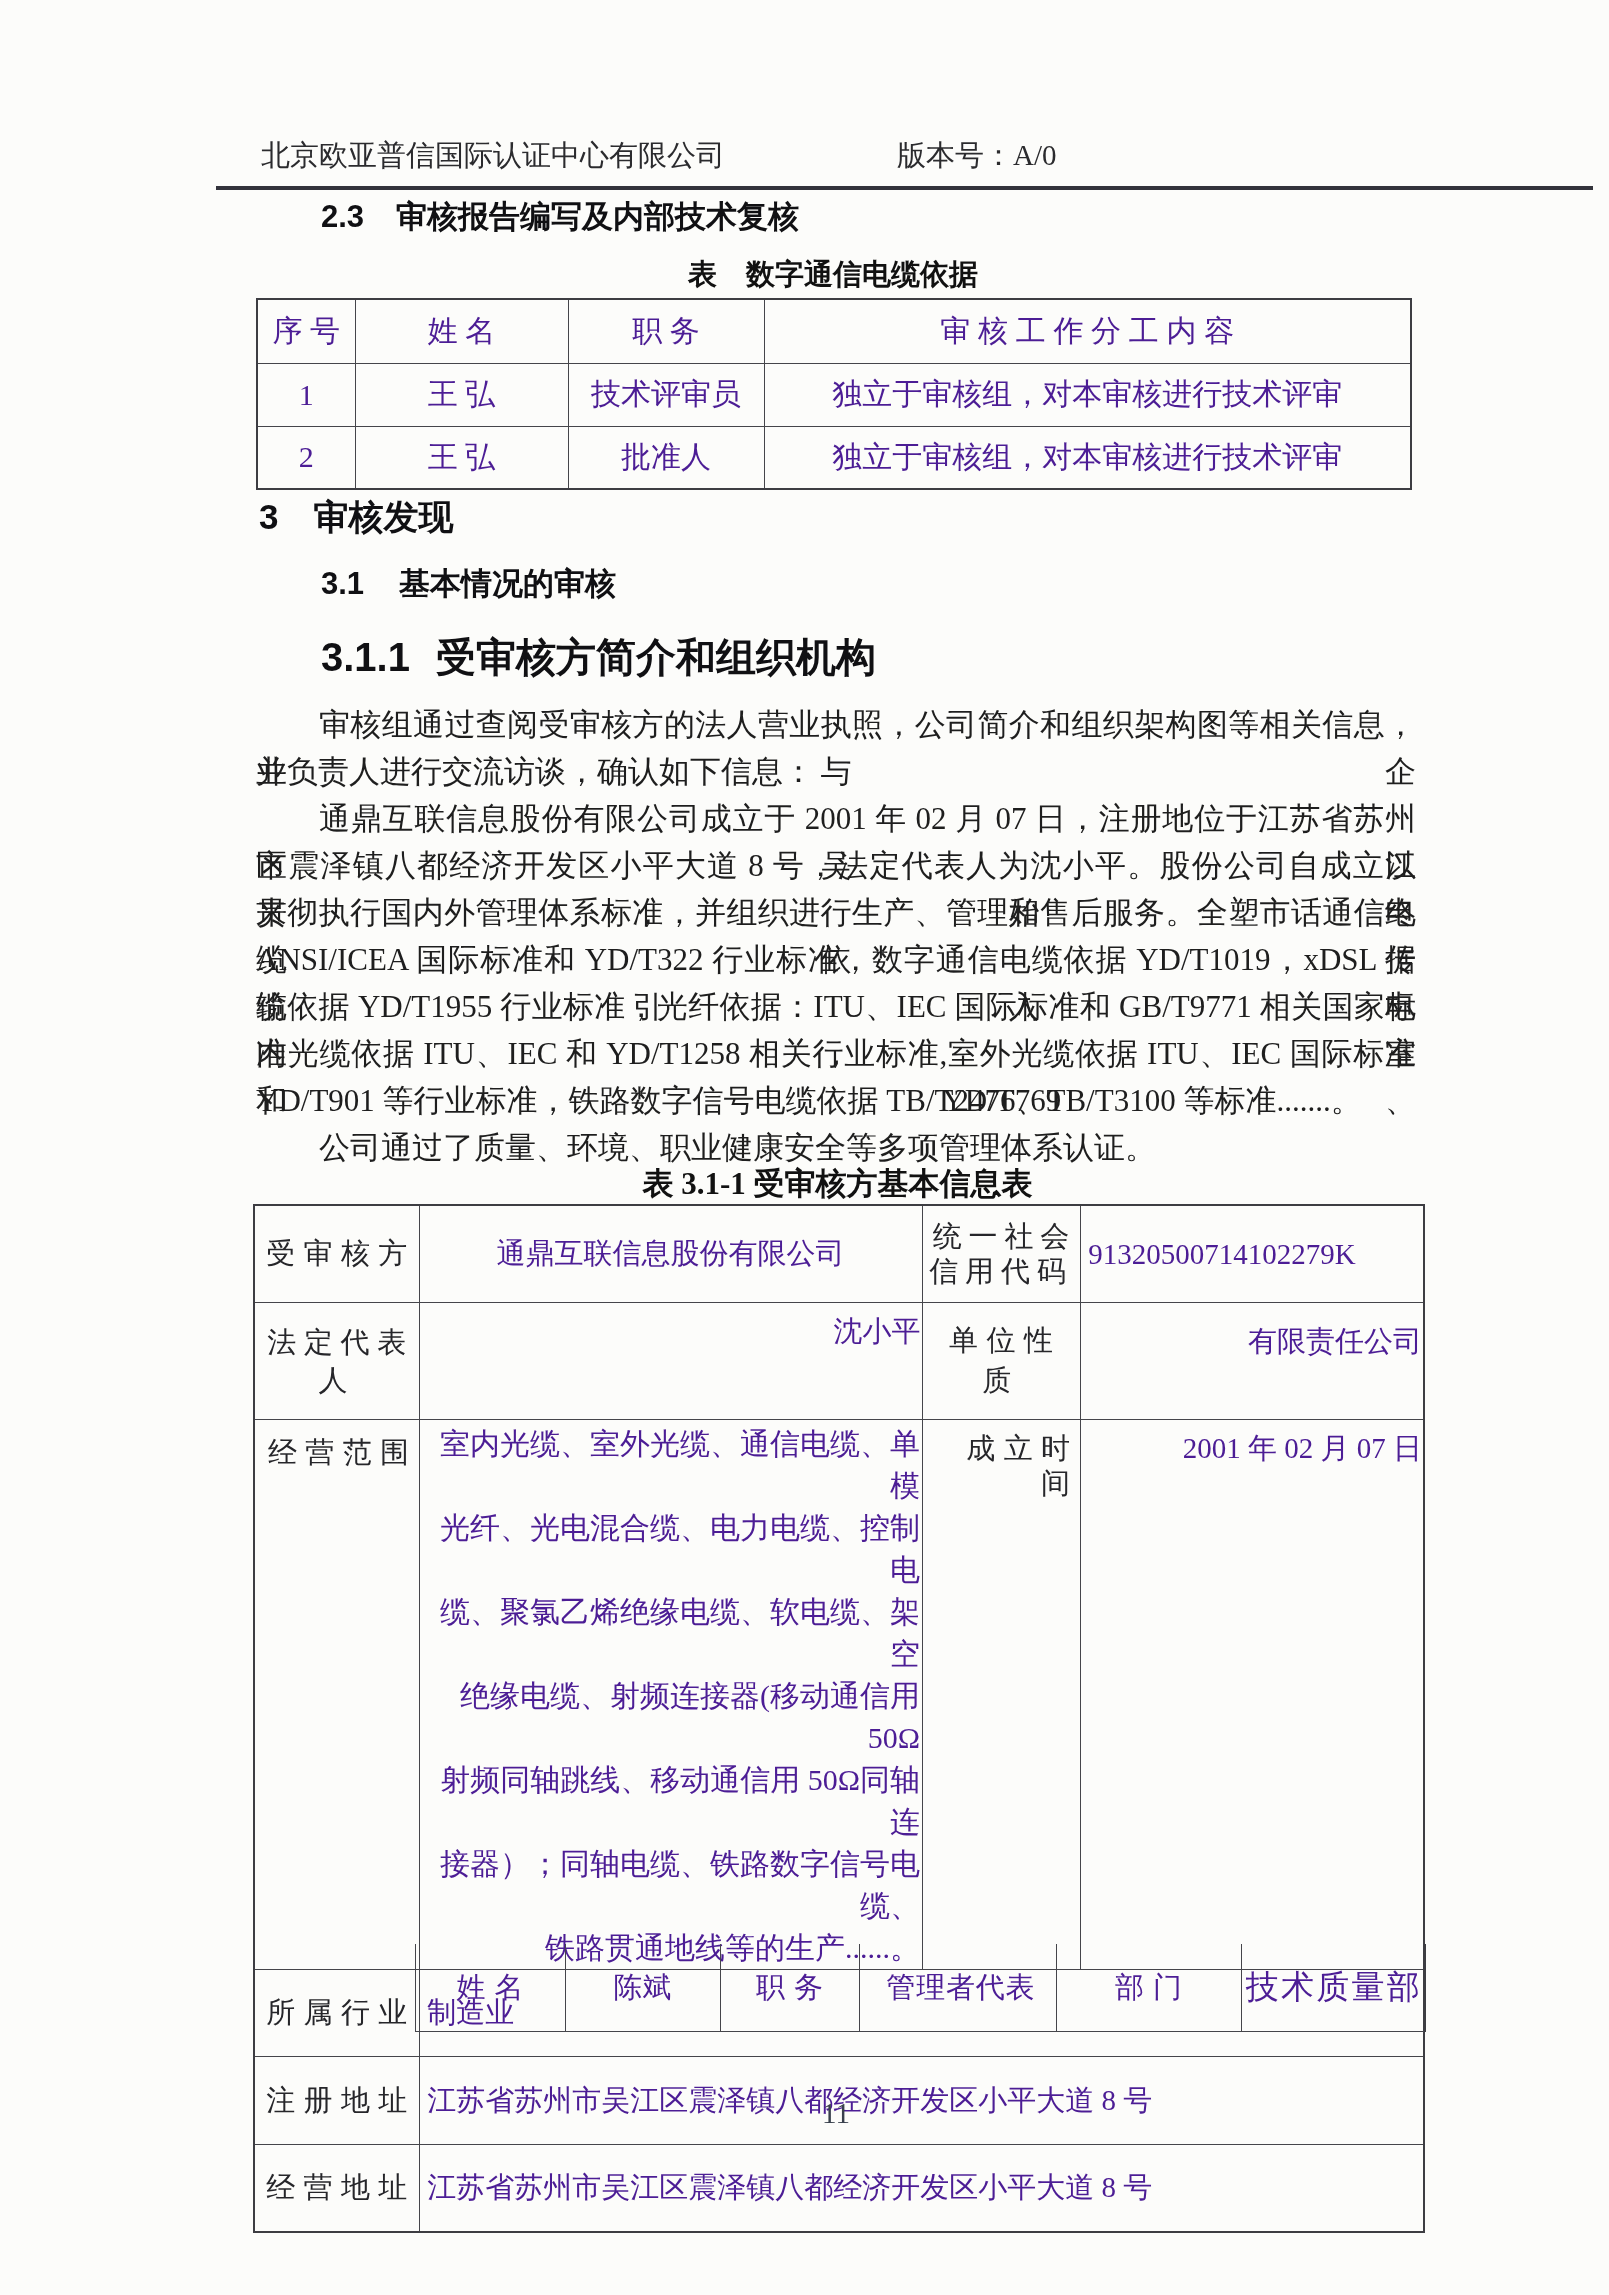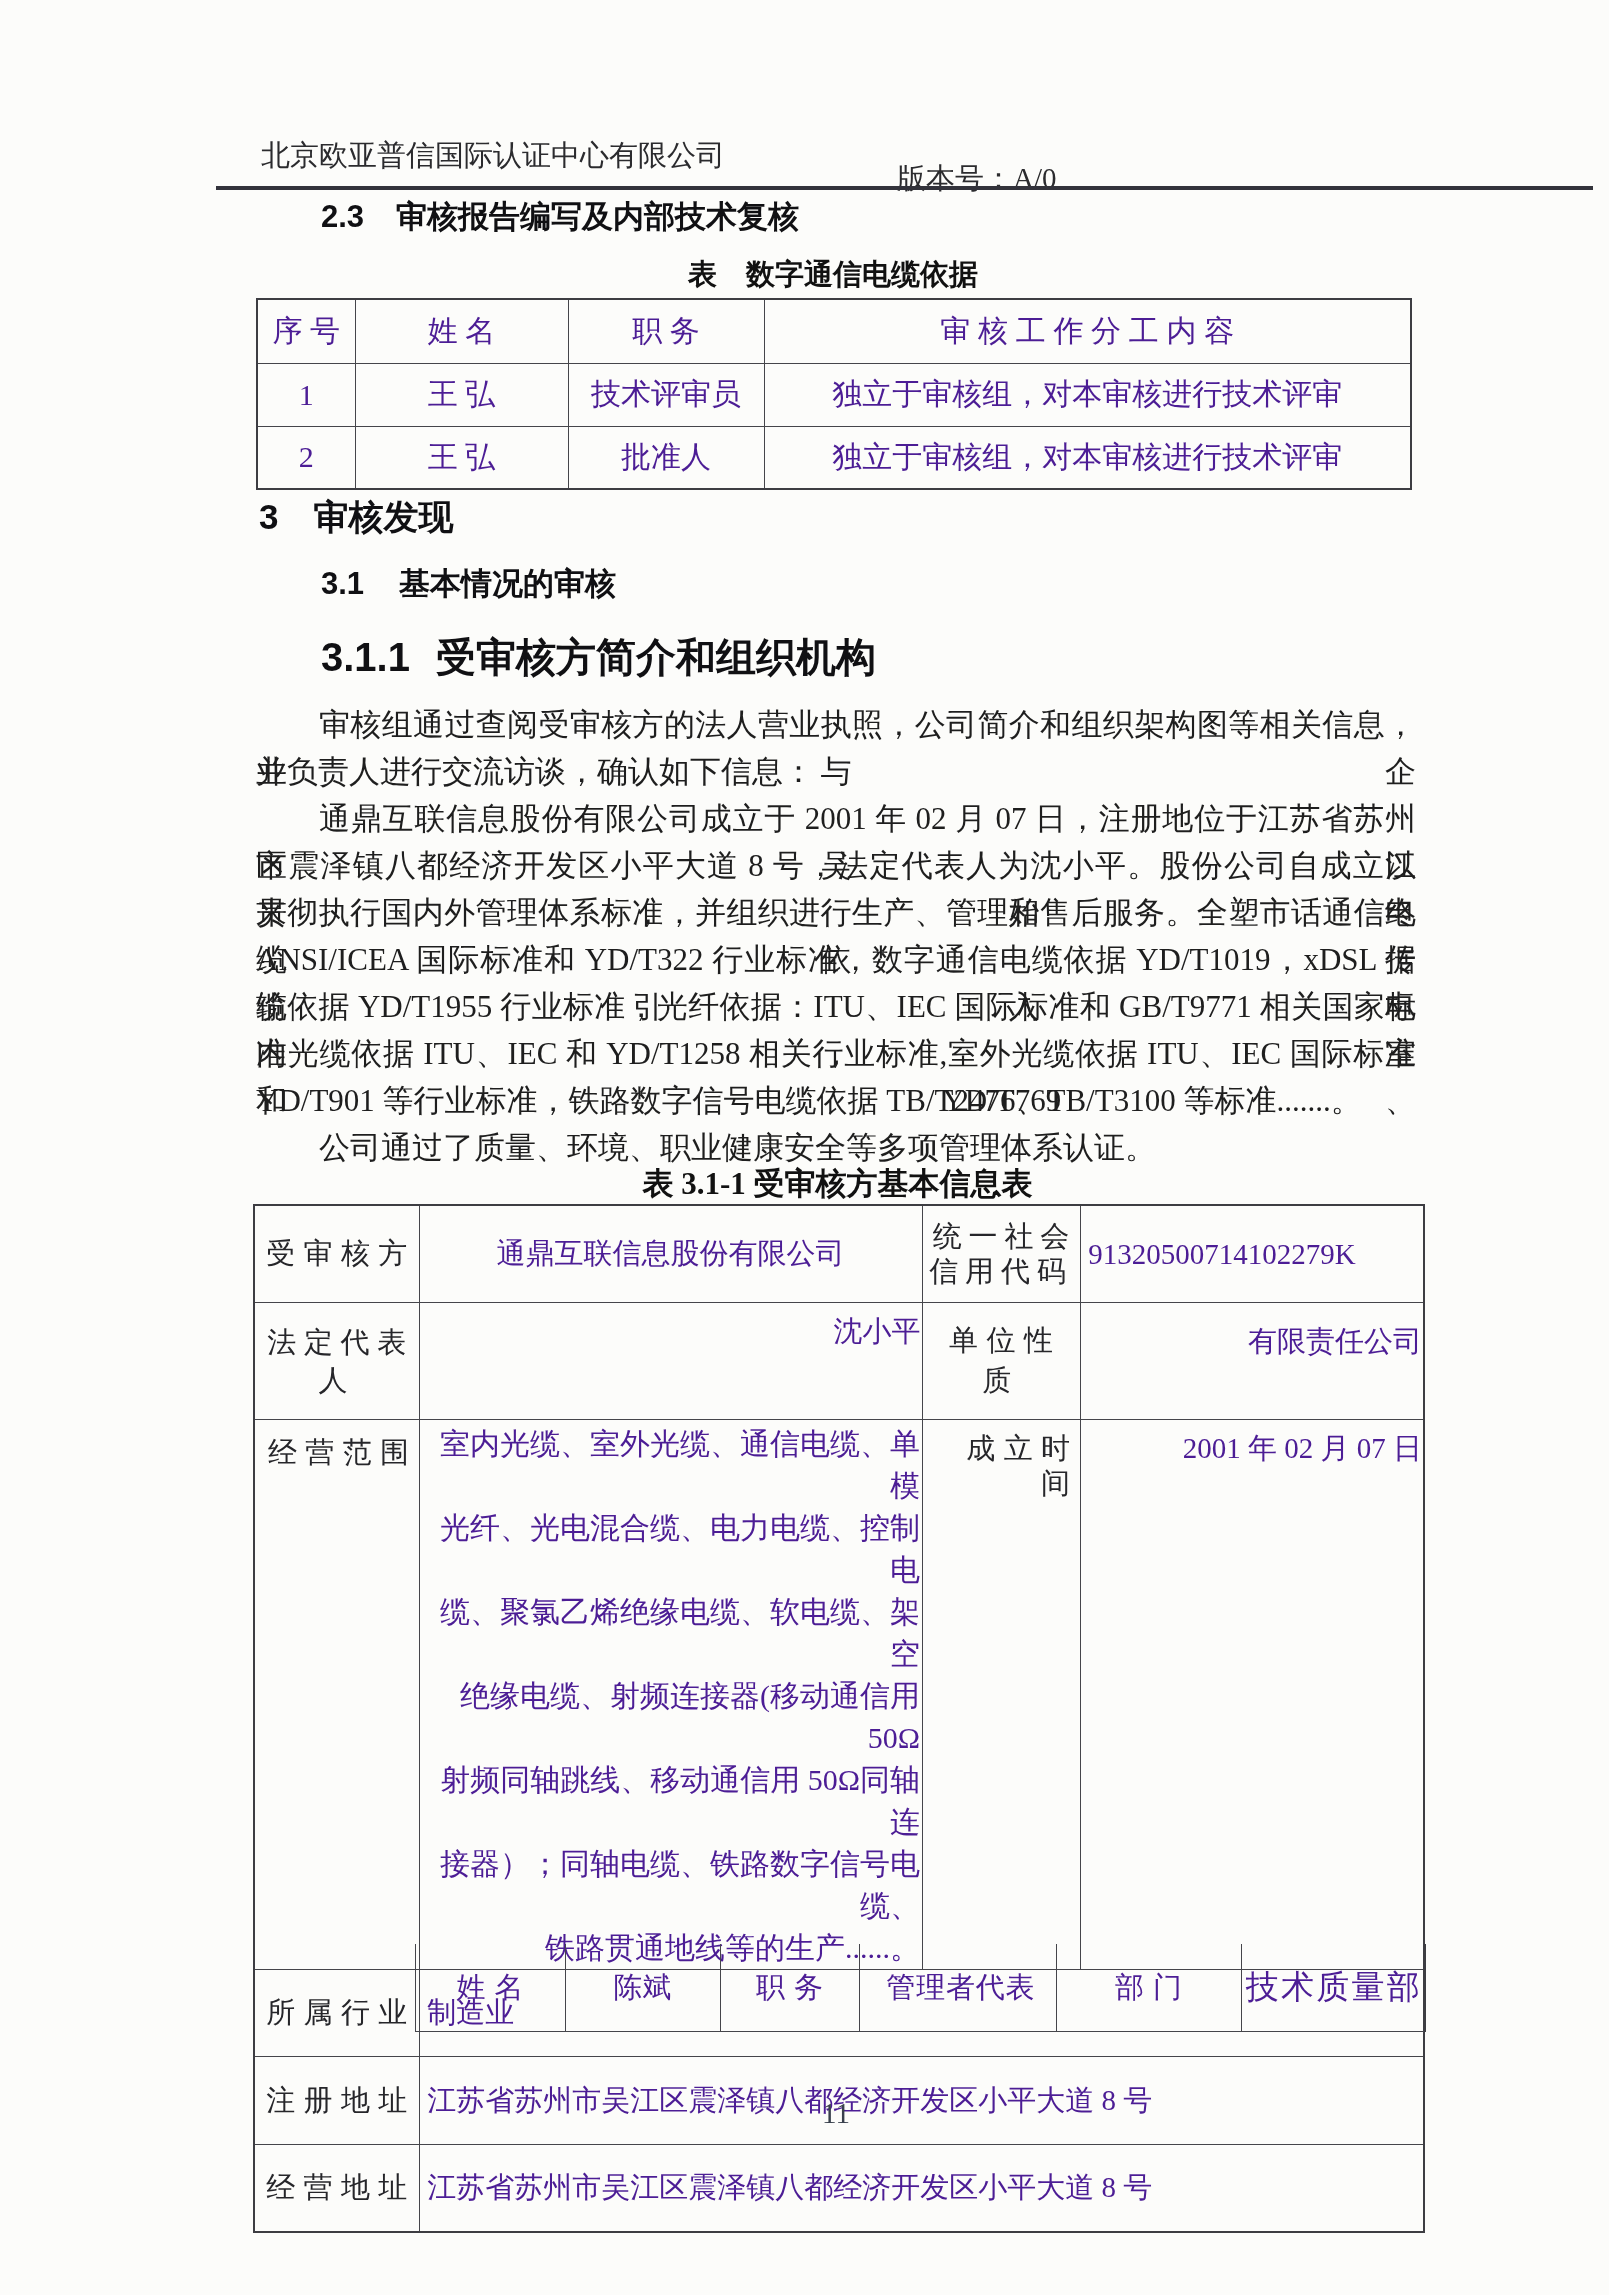--- a/index.html
+++ b/index.html
@@ -7,21 +7,21 @@
     position:relative;
     width:1609px;height:2295px;
     margin:0 auto;
     background:#fcfcfa;
     font-family:"Liberation Serif","DejaVu Serif",serif;
     color:#222;
     overflow:hidden;
   }
   
   .hdr-company{position:absolute;left:261px;top:138px;font-size:29px;line-height:34px;letter-spacing:0px;color:#2b2b2e;}
-  .hdr-version{position:absolute;left:897px;top:138px;font-size:29px;line-height:34px;color:#2b2b2e;margin-top:23px;}
+  .hdr-version{position:absolute;left:897px;top:138px;font-size:29px;line-height:34px;color:#2b2b2e;}
   .hdr-rule{position:absolute;left:216px;top:186px;width:1377px;height:3.8px;background:#33333b;}
   
   .h{position:absolute;display:flex;font-family:"Liberation Sans","DejaVu Sans",sans-serif;font-weight:700;color:#101013;}
   .h23{left:321px;top:200px;font-size:31px;line-height:34px;gap:32px;}
   .h3 {left:259px;top:497px;font-size:35px;line-height:40px;gap:35px;}
   .h31{left:321px;top:566px;font-size:31px;line-height:35px;gap:35px;}
   .h311{left:321px;top:640px;font-size:40px;line-height:35px;gap:26px;}
   
   .tcap{position:absolute;text-align:center;color:#111;}
   .t1cap{left:256px;width:1154px;top:257px;font-size:29px;line-height:34px;

